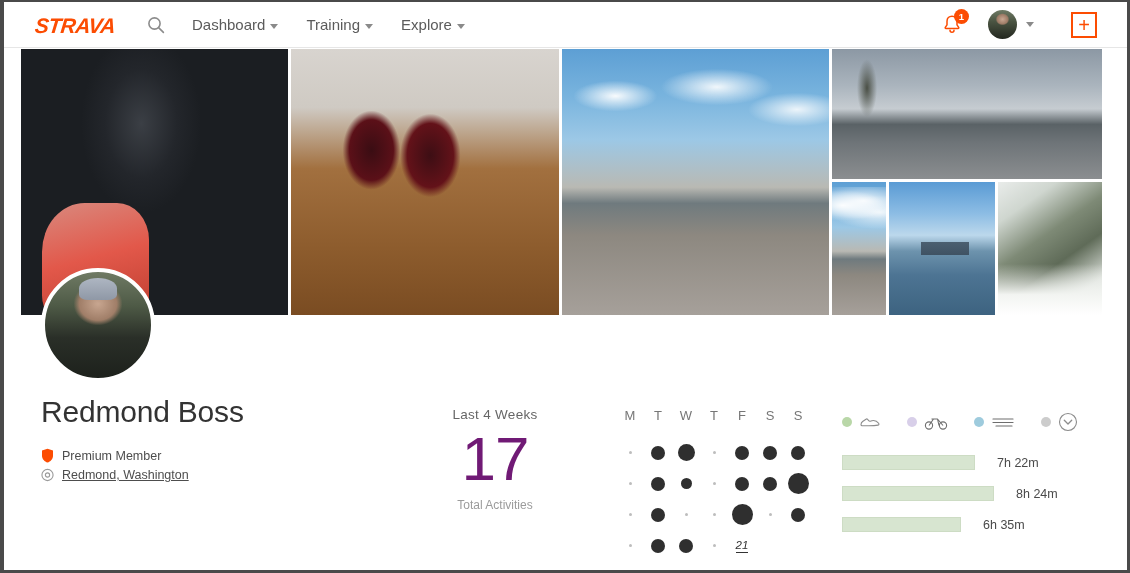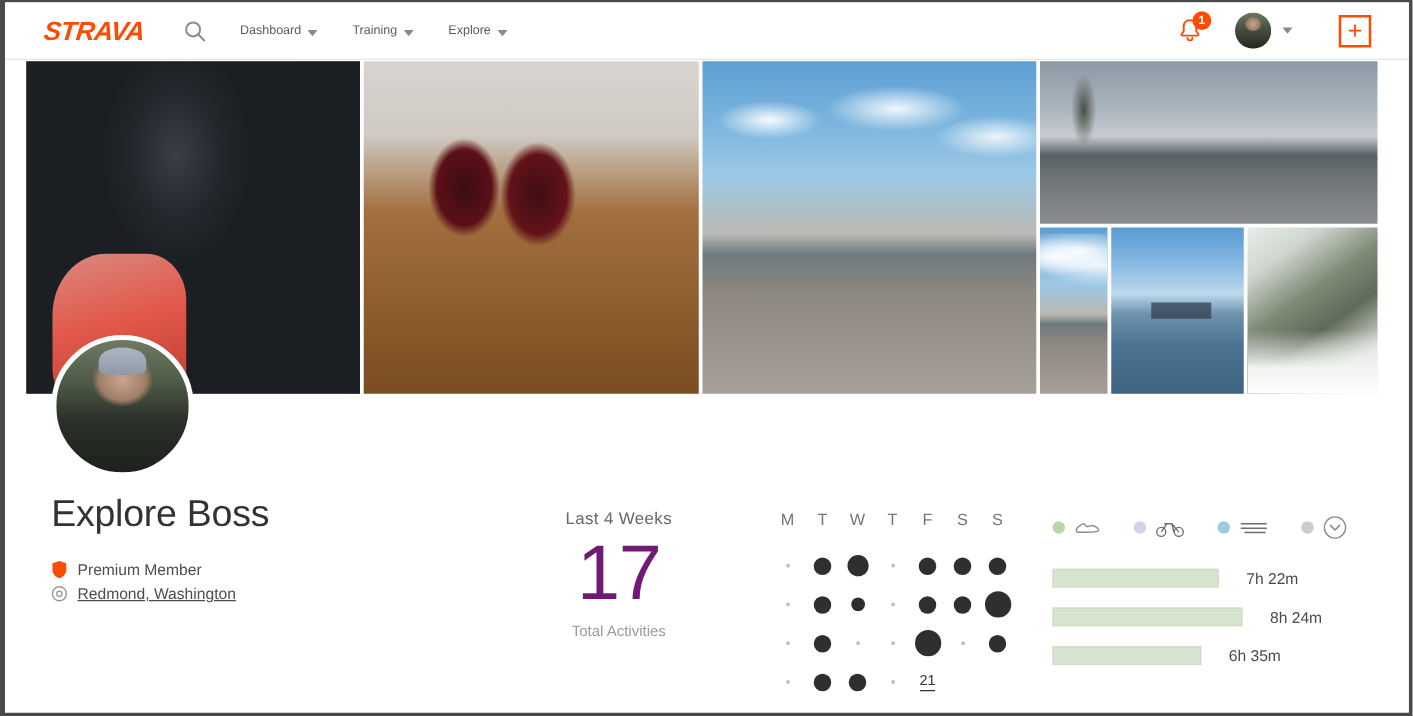--- a/index.html
+++ b/index.html
@@ -57,21 +57,21 @@
   }
   .nav-items {
     position: absolute;
     left: 188px; top: 0;
     height: 46px;
     display: flex;
     align-items: center;
     gap: 28px;
   }
   .nav-item {
-    font-size: 10px;
+    font-size: 15px;
     color: #5b5b5b;
     display: flex;
     align-items: center;
     gap: 5px;
     cursor: pointer;
     height: 28px;
     line-height: 46px;
   }
   .caret {
     display: inline-block;
@@ -240,20 +240,21 @@
   .grid-row {
     display: flex;
     height: 31px;
     align-items: center;
   }
   .cell {
     width: 28px;
     display: flex;
     align-items: flex-end;
     justify-content: center;
+    font-style: italic;
   }
   .dot { border-radius: 50%; background: #2f2f2f; }
   .dot.s0 { width: 3px; height: 3px; background: #bdbdbd; }
   .dot.s1 { width: 11px; height: 11px; }
   .dot.s2 { width: 14px; height: 14px; }
   .dot.s3 { width: 17px; height: 17px; }
   .dot.s4 { width: 21px; height: 21px; }
   .today {
     font-size: 11.5px;
     color: #333333;
@@ -429,21 +430,21 @@
         <div class="ph-bot-row">
           <div class="ph ph-sm1 img-beach1"></div>
           <div class="ph ph-sm2 img-skyline"></div>
           <div class="ph ph-sm3 img-snow"></div>
         </div>
       </div>
     </div>
 
     <div class="profile-avatar img-face"></div>
 
-    <div class="profile-name">Explore Boss</div>
+    <div class="profile-name">Redmond Boss</div>
 
     <div class="meta-row meta-premium">
       <svg width="13" height="15" viewBox="0 0 13 15">
         <path d="M6.5 0.8 12 2.6v5.1c0 3.4-2.6 5.8-5.5 6.9C3.6 13.5 1 11.1 1 7.7V2.6z" fill="#fc4c02"></path>
       </svg>
       <span>Premium Member</span>
     </div>
 
     <div class="meta-row meta-location">
       <svg width="13" height="14" viewBox="0 0 14 14">

